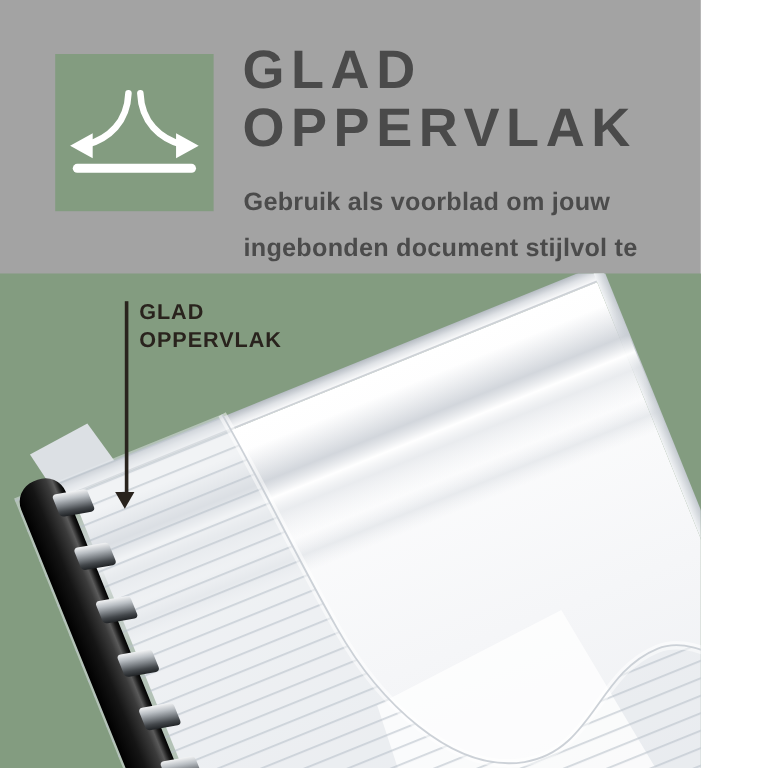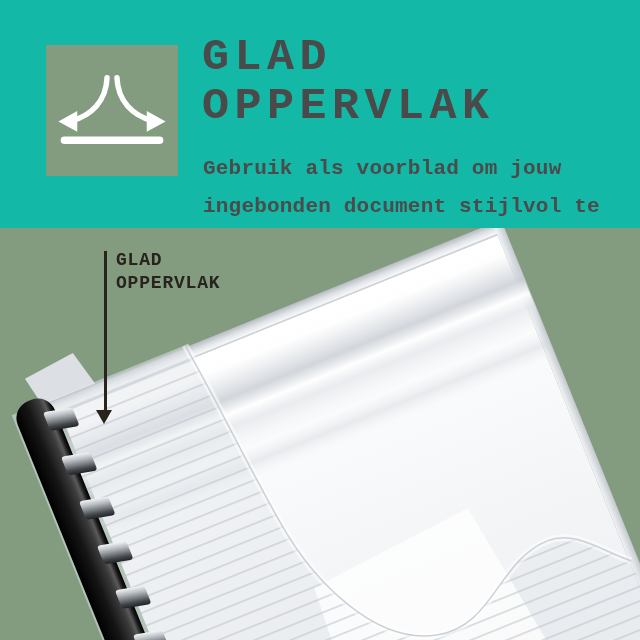--- a/index.html
+++ b/index.html
@@ -4,22 +4,22 @@
 <style>
   :root {
     --green: #839c80;
     --heading-color: #4a4a4a;
     --text-color: #4b4b4b;
     --label-color: #29231d;
   }
   * { margin:0; padding:0; box-sizing:border-box; }
   html,body { background:#ffffff; }
   .canvas {
-    position:relative; width:640px; height:640px; overflow:hidden;
-    background:#14b8a6; font-family:Liberation Mono, monospace;
+    position:relative; width:584px; height:640px; overflow:hidden;
+    background:#a3a3a3; font-family:Liberation Sans, sans-serif;
   }
   
   .icon-box {
     position:absolute; left:46px; top:45px; width:132px; height:131px;
     background:var(--green);
   }
   .icon-box svg { position:absolute; inset:0; width:100%; height:100%; }
   .title {
     position:absolute; left:202px; top:33px;
     font-size:45px; line-height:49px; font-weight:700;

